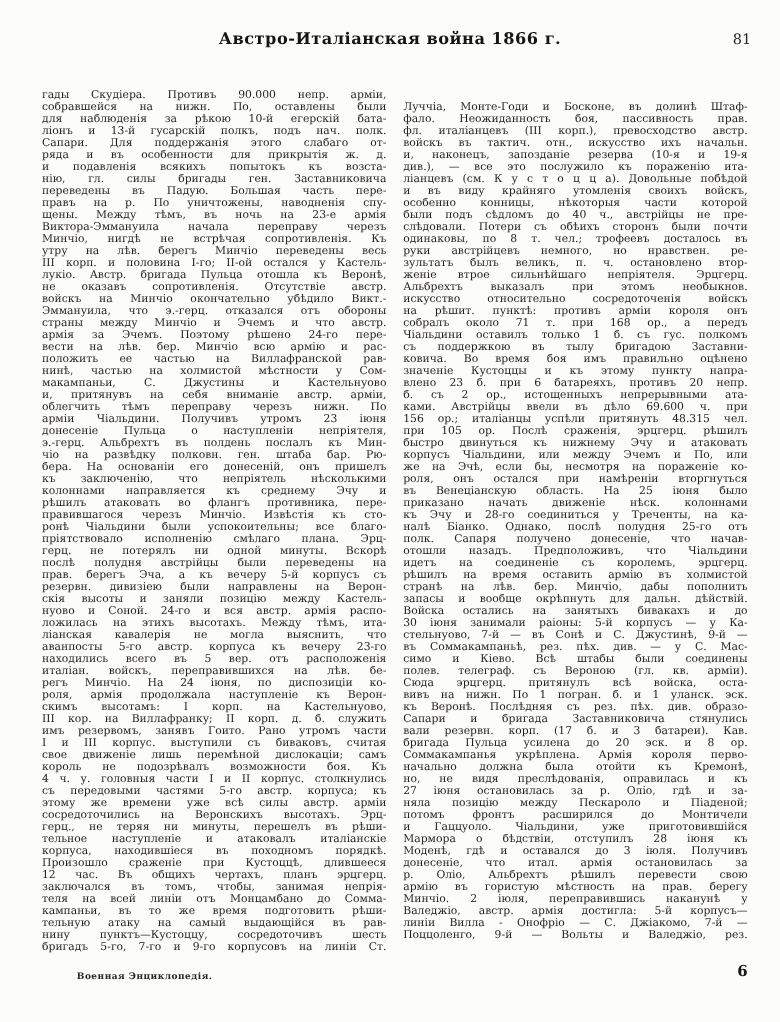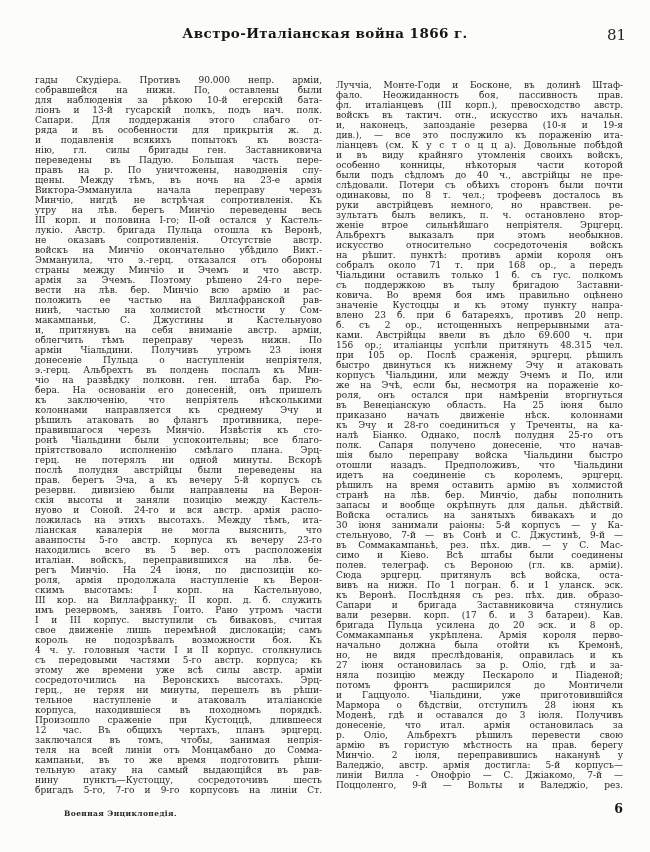--- a/index.html
+++ b/index.html
@@ -25,21 +25,21 @@
     text-align: center;
     font-size: 13.5px;
     font-weight: bold;
     letter-spacing: 0.4px;
     color: #17150f;
   }
   .header-page-number {
     position: absolute;
     top: 26px;
     right: 24px;
-    font-size: 15px;
+    font-size: 12px;
     color: #26231e;
   }
   .columns {
     position: absolute;
     top: 75px;
     left: 35px;
     right: 27px;
     display: flex;
     gap: 14px;
     align-items: center;
@@ -192,21 +192,20 @@
         <div class="text-line">при 105 ор. Послѣ сраженія, эрцгерц. рѣшилъ</div>
         <div class="text-line">быстро двинуться къ нижнему Эчу и атаковать</div>
         <div class="text-line">корпусъ Чіальдини, или между Эчемъ и По, или</div>
         <div class="text-line">же на Эчѣ, если бы, несмотря на пораженіе ко-</div>
         <div class="text-line">роля, онъ остался при намѣреніи вторгнуться</div>
         <div class="text-line">въ Венеціанскую область. На 25 іюня было</div>
         <div class="text-line">приказано начать движеніе нѣск. колоннами</div>
         <div class="text-line">къ Эчу и 28-го соединиться у Треченты, на ка-</div>
         <div class="text-line">налѣ Біанко. Однако, послѣ полудня 25-го отъ</div>
         <div class="text-line">полк. Сапаря получено донесеніе, что начав-</div>
-        <div class="text-line">шія было переправу войска Чіальдини быстро</div>
         <div class="text-line">отошли назадъ. Предположивъ, что Чіальдини</div>
         <div class="text-line">идетъ на соединеніе съ королемъ, эрцгерц.</div>
         <div class="text-line">рѣшилъ на время оставить армію въ холмистой</div>
         <div class="text-line">странѣ на лѣв. бер. Минчіо, дабы пополнить</div>
         <div class="text-line">запасы и вообще окрѣпнуть для дальн. дѣйствій.</div>
         <div class="text-line">Войска остались на занятыхъ бивакахъ и до</div>
         <div class="text-line">30 іюня занимали раіоны: 5-й корпусъ — у Ка-</div>
         <div class="text-line">стельнуово, 7-й — въ Сонѣ и С. Джустинѣ, 9-й —</div>
         <div class="text-line">въ Соммакампаньѣ, рез. пѣх. див. — у С. Мас-</div>
         <div class="text-line">симо и Кіево. Всѣ штабы были соединены</div>

